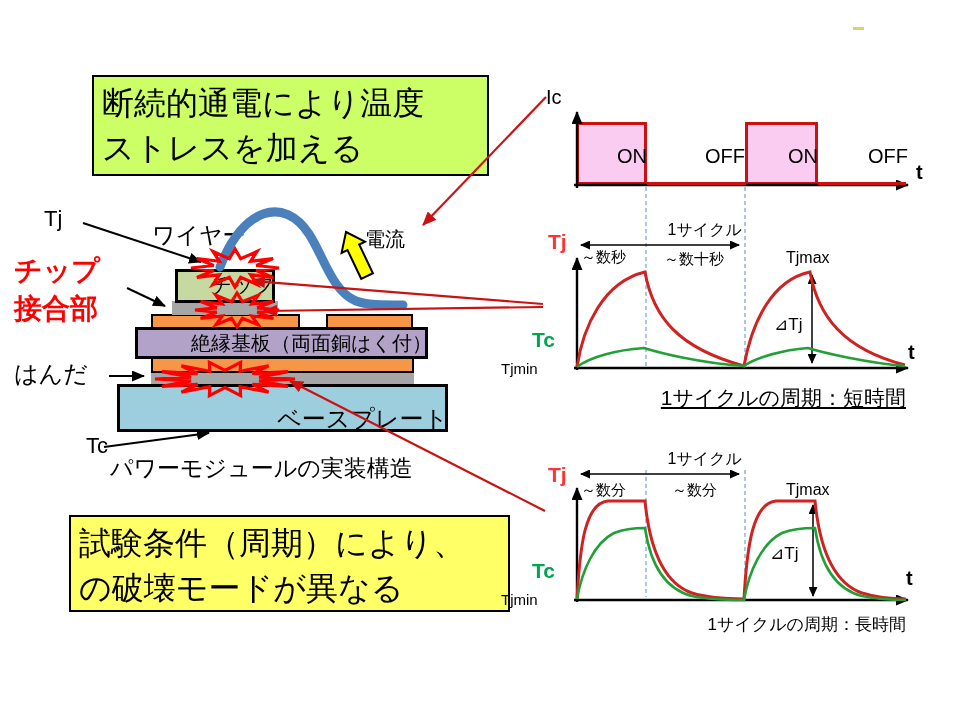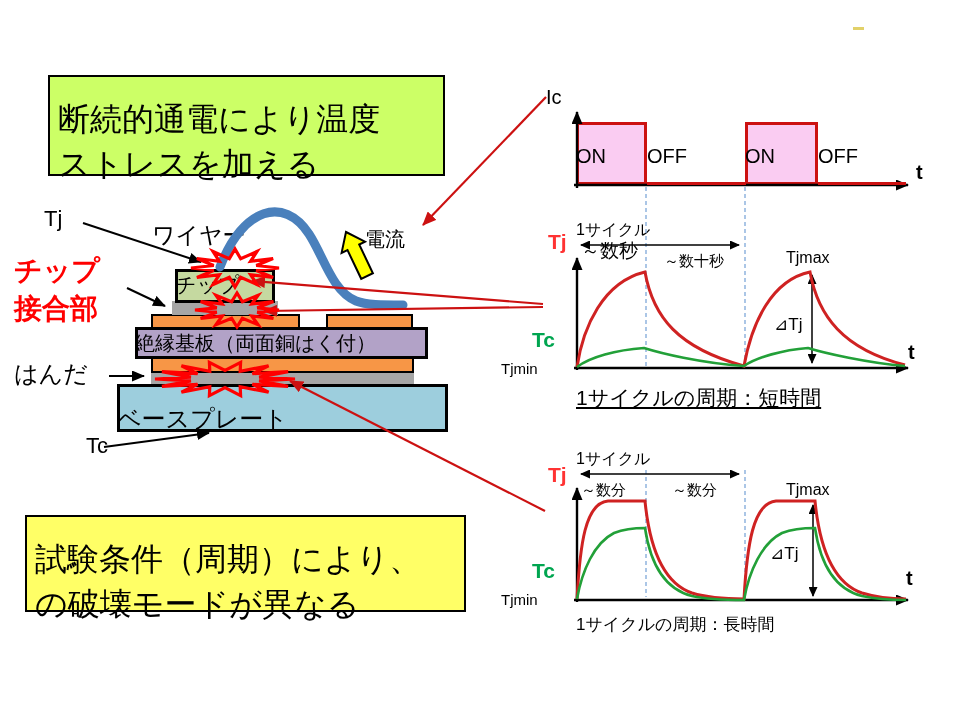--- a/index.html
+++ b/index.html
@@ -1,20 +1,20 @@
 <!DOCTYPE html>
 <html><head>
 <meta charset="utf-8">
 <style>
   html,body{margin:0;padding:0;background:#fff;}
   #slide{position:relative;width:960px;height:720px;background:#fff;overflow:hidden;
          font-family:"Liberation Sans","DejaVu Sans",sans-serif;}
   .lbl{position:absolute;white-space:nowrap;color:#000;line-height:1.15;}
-  .ctr{text-align:left;}
-  .note{position:absolute;border:2px solid #000;box-sizing:border-box;padding:20px 8px;}
+  .ctr{text-align:right;}
+  .note{position:absolute;border:2px solid #000;box-sizing:border-box;padding:4px 8px;margin-left:44px;}
   .note .line{font-size:32px;line-height:45px;font-weight:400;color:#000;white-space:nowrap;}
   .layer{position:absolute;box-sizing:border-box;}
   .bordered{border:3px solid #000;}
   .on-rect{position:absolute;box-sizing:border-box;background:#FACCF2;border:3px solid #CC1111;}
   svg.overlay{position:absolute;left:0;top:0;pointer-events:none;z-index:6;}
   .z2{z-index:2;} .z1{z-index:1;}
   .red-bold{color:#FF0000;font-weight:bold;}
   .tj-red{color:#FF3333;font-weight:bold;}
   .tc-green{color:#00A550;font-weight:bold;}
   .small-dash{position:absolute;width:11px;height:3px;background:#DDC94F;opacity:.85;}
@@ -49,35 +49,36 @@
   <div class="lbl z2" style="left:152px;top:222px;font-size:23px;">ワイヤー</div>
   <div class="lbl z2 red-bold" style="left:14px;top:252px;font-size:28px;line-height:38px;">
     <div>チップ</div>
     <div>接合部</div>
   </div>
   <div class="lbl ctr z2" style="left:175px;top:273px;width:100px;font-size:21px;">チップ</div>
   <div class="lbl ctr z2" style="left:135px;top:332px;width:297px;font-size:20px;">絶縁基板（両面銅はく付）</div>
   <div class="lbl z2" style="left:14px;top:360px;font-size:24px;">はんだ</div>
   <div class="lbl ctr z2" style="left:117px;top:393px;width:331px;font-size:24px;margin-top:12px;">ベースプレート</div>
   <div class="lbl z2" style="left:86px;top:433px;font-size:22px;">Tc</div>
+  <div class="lbl z2" style="left:110px;top:455px;font-size:23px;">パワーモジュールの実装構造</div>
   <div class="lbl z2" style="left:365px;top:228px;font-size:20px;">電流</div>
 
   <div class="on-rect" style="left:576px;top:122px;width:71px;height:63px;"></div>
   <div class="on-rect" style="left:745px;top:122px;width:73px;height:63px;"></div>
   <div class="lbl z2" style="left:546px;top:86px;font-size:20px;">Ic</div>
   <div class="lbl ctr z2" style="left:576px;top:145px;width:71px;font-size:20px;">ON</div>
   <div class="lbl ctr z2" style="left:647px;top:145px;width:98px;font-size:20px;">OFF</div>
   <div class="lbl ctr z2" style="left:745px;top:145px;width:73px;font-size:20px;">ON</div>
   <div class="lbl ctr z2" style="left:818px;top:145px;width:90px;font-size:20px;">OFF</div>
   <div class="lbl z2" style="left:916px;top:161px;font-size:20px;font-weight:bold;">t</div>
 
   <div class="lbl tj-red z2" style="left:548px;top:230px;font-size:21px;">Tj</div>
   <div class="lbl ctr z2" style="left:576px;top:221px;width:166px;font-size:16px;">1サイクル</div>
-  <div class="lbl z2" style="left:581px;top:240px;font-size:19px;">～数秒</div>
-  <div class="lbl z2" style="left:664px;top:252px;font-size:15px;">～数十秒</div>
+  <div class="lbl z2" style="left:581px;top:248px;font-size:15px;">～数秒</div>
+  <div class="lbl z2" style="left:664px;top:252px;font-size:15px;font-family:Liberation Mono, monospace;">～数十秒</div>
   <div class="lbl z2" style="left:786px;top:249px;font-size:16px;">Tjmax</div>
   <div class="lbl z2" style="left:774px;top:315px;font-size:17px;">⊿Tj</div>
   <div class="lbl tc-green z2" style="left:532px;top:328px;font-size:21px;">Tc</div>
   <div class="lbl z2" style="left:501px;top:360px;font-size:15px;">Tjmin</div>
   <div class="lbl z2" style="left:908px;top:341px;font-size:20px;font-weight:bold;">t</div>
   <div class="lbl ctr z2" style="left:576px;top:386px;width:330px;font-size:21px;text-decoration:underline;">1サイクルの周期：短時間</div>
 
   <div class="lbl tj-red z2" style="left:548px;top:463px;font-size:21px;">Tj</div>
   <div class="lbl ctr z2" style="left:576px;top:450px;width:166px;font-size:16px;">1サイクル</div>
   <div class="lbl z2" style="left:581px;top:481px;font-size:15px;">～数分</div>

